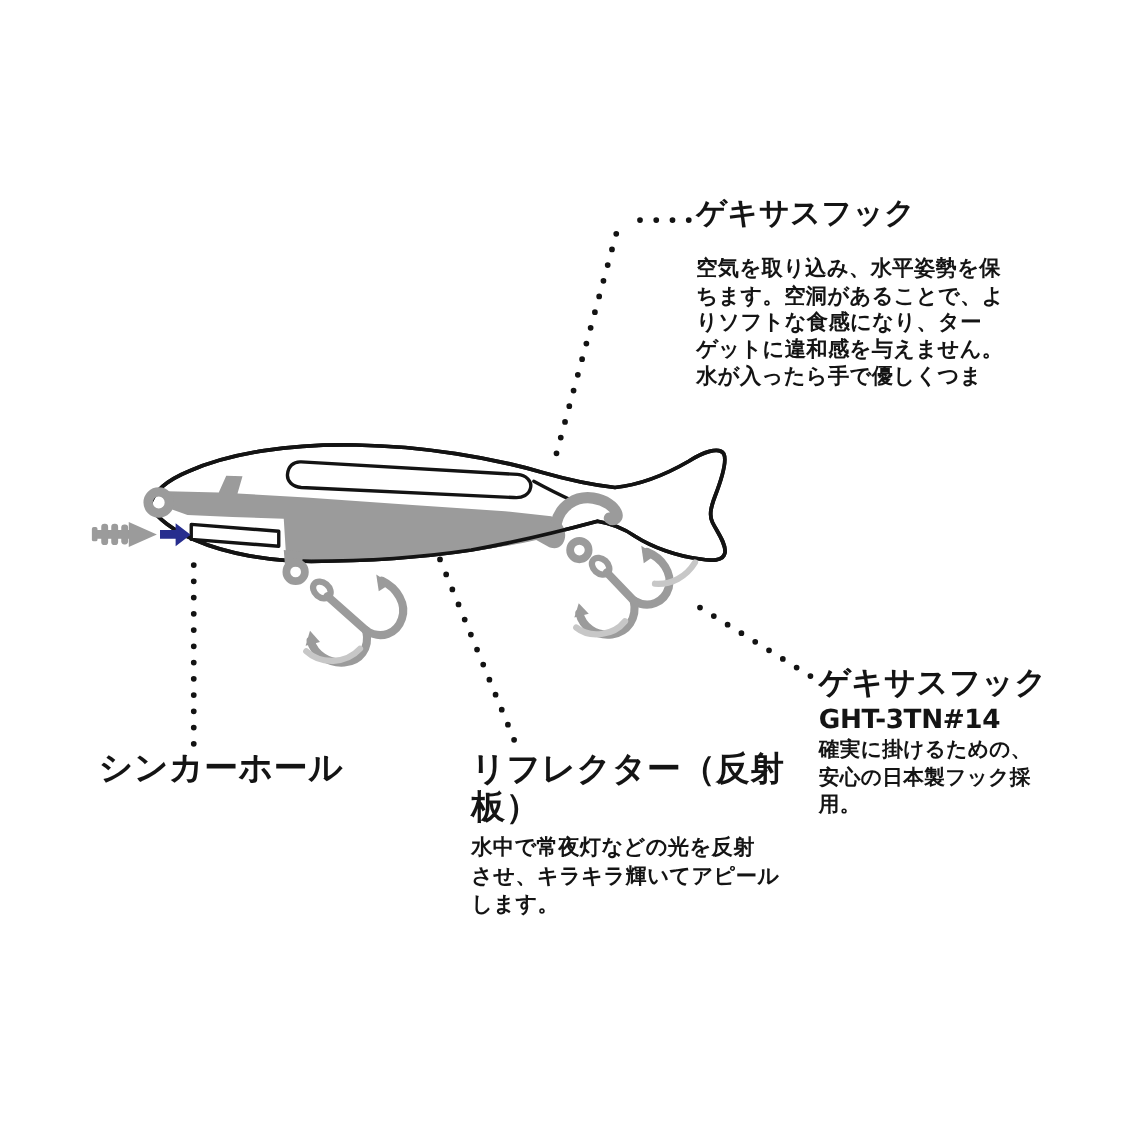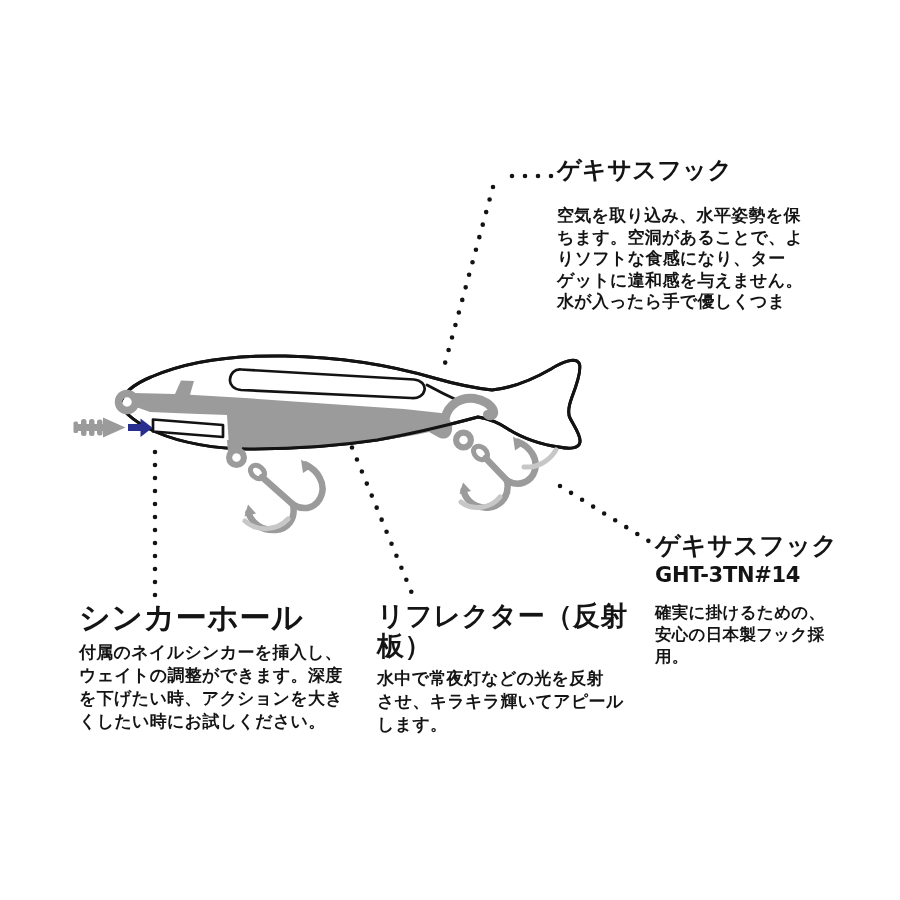--- a/index.html
+++ b/index.html
@@ -11,23 +11,23 @@
   svg.illu{position:absolute;left:0;top:0;}
   .label{position:absolute;}
   .label .title{font-weight:bold;font-size:24px;letter-spacing:0.5px;line-height:1.1;}
   .label .model{font-weight:bold;font-size:21px;letter-spacing:-0.3px;margin-top:3px;}
   .label .desc{font-weight:bold;font-size:17px;line-height:21.5px;letter-spacing:0.3px;
                white-space:pre-line;margin-top:22px;}
   #label-air{left:557px;top:157px;width:270px;}
   #label-air .desc{line-height:21.5px;}
   #label-hook{left:655px;top:532px;width:200px;}
   #label-hook .title{font-size:25px;}
-  #label-hook .desc{font-size:16.5px;line-height:22px;margin-top:15px;}
+  #label-hook .desc{font-size:16.5px;line-height:22px;margin-top:2px;}
   #label-sinker{left:79px;top:600px;width:270px;}
-  #label-sinker .title{font-size:31px;}
+  #label-sinker .title{font-size:27px;}
   #label-sinker .desc{line-height:23px;margin-top:7px;}
   #label-reflector{left:377px;top:601px;width:270px;}
   #label-reflector .title{font-size:27px;}
   #label-reflector .desc{line-height:23px;margin-top:7px;}
 </style>
 </head>
 <body>
 
 <div class="stage">
 
@@ -147,24 +147,20 @@
   <div class="label" id="label-hook">
     <div class="title">ゲキサスフック</div>
     <div class="model">GHT-3TN#14</div>
     <div class="desc">確実に掛けるための、
 安心の日本製フック採
 用。</div>
   </div>
 
   <div class="label" id="label-sinker">
     <div class="title">シンカーホール</div>
-    <div class="desc">付属のネイルシンカーを挿入し、
-ウェイトの調整ができます。深度
-を下げたい時、アクションを大き
-くしたい時にお試しください。</div>
   </div>
 
   <div class="label" id="label-reflector">
     <div class="title">リフレクター（反射板）</div>
     <div class="desc">水中で常夜灯などの光を反射
 させ、キラキラ輝いてアピール
 します。</div>
   </div>
 
 </div>

